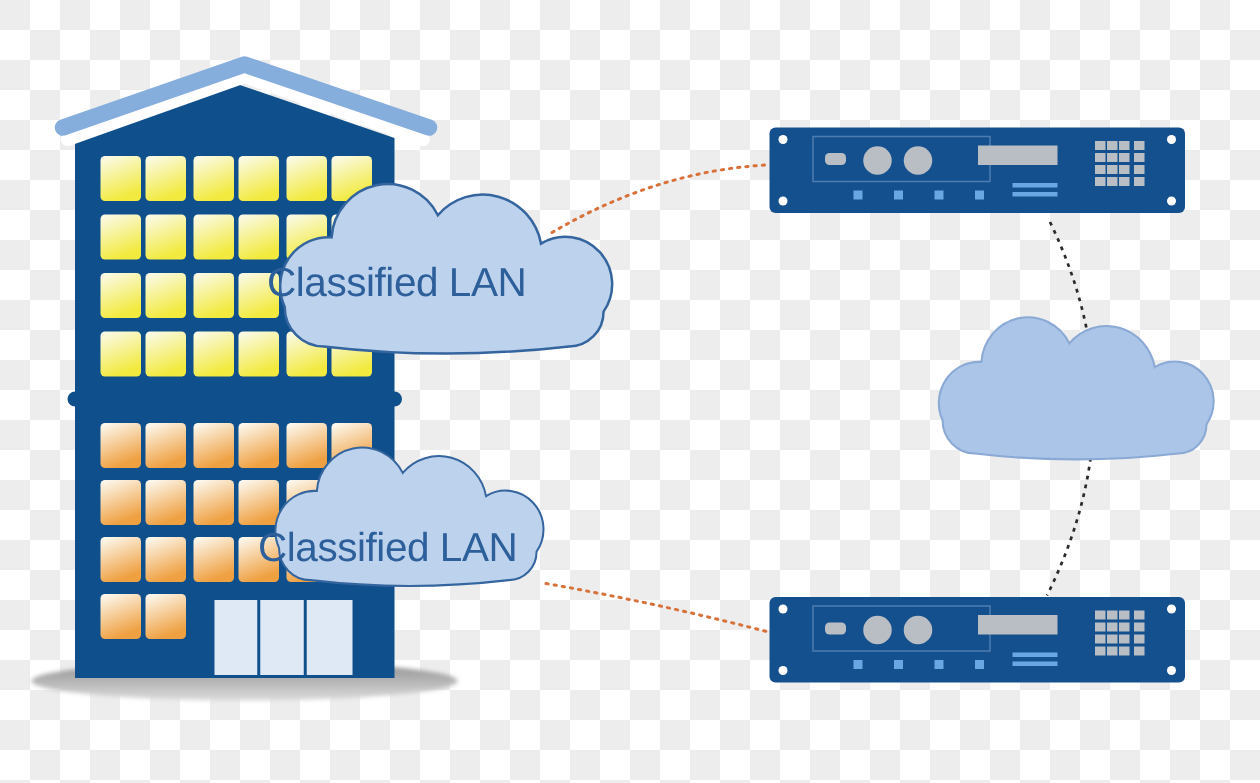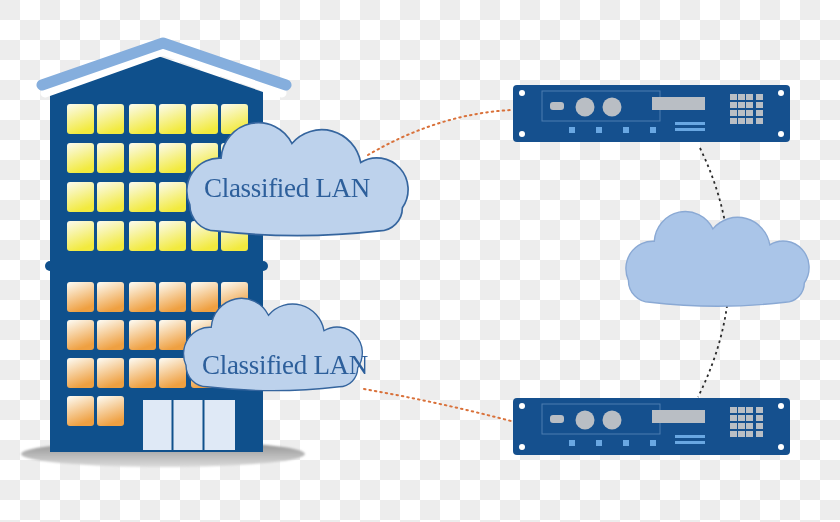--- a/index.html
+++ b/index.html
@@ -13,22 +13,22 @@
     background:conic-gradient(var(--bg_white,#ffffff) 25%,
                var(--checker_gray,#ededed) 0 50%,
                var(--bg_white,#ffffff) 0 75%,
                var(--checker_gray,#ededed) 0) 0 0 / 40px 40px;
   }
   svg{position:absolute;left:0;top:0;}
   .cloud-label{
     position:absolute;
     color:var(--label_blue,#2d5f9b);
     font-size:27px;letter-spacing:-0.3px;
-    text-align:right;white-space:nowrap;
-    font-family:Liberation Serif, serif;
+    text-align:left;white-space:nowrap;
+    font-family:Liberation Sans, sans-serif;
   }
   .lbl-top{left:178px;top:173px;width:192px;}
   .lbl-bottom{left:172px;top:350px;width:196px;}
 
   .building-body{fill:var(--building_blue,#0f508c);}
   .roof{stroke:var(--roof_blue,#85aedd);stroke-width:11;fill:none;
         stroke-linecap:round;stroke-linejoin:round;}
   .roof-gap{stroke:#ffffff;stroke-width:9;fill:none;
         stroke-linecap:round;stroke-linejoin:round;}
   .door{fill:var(--door_fill,#dfe9f6);}

